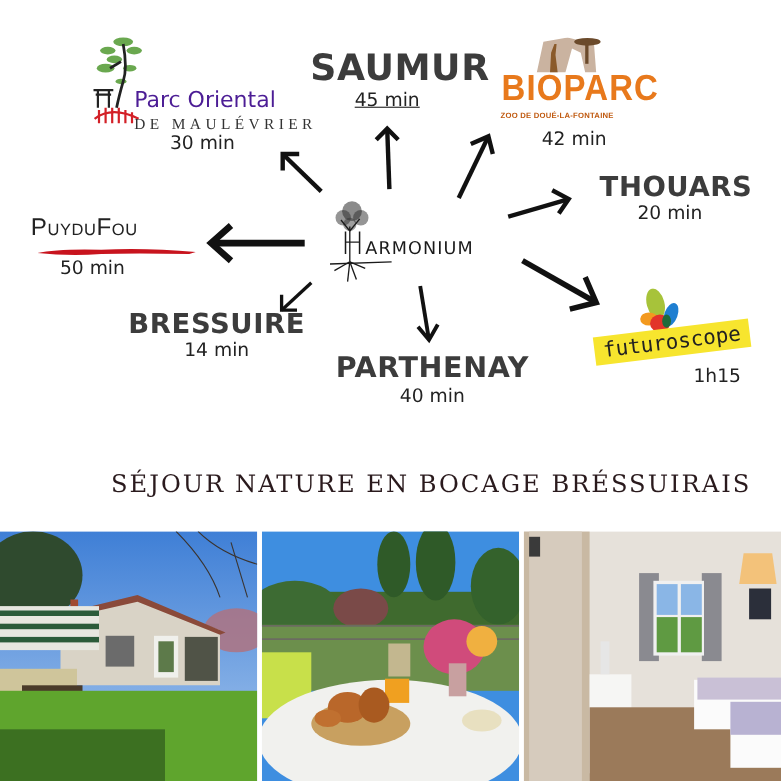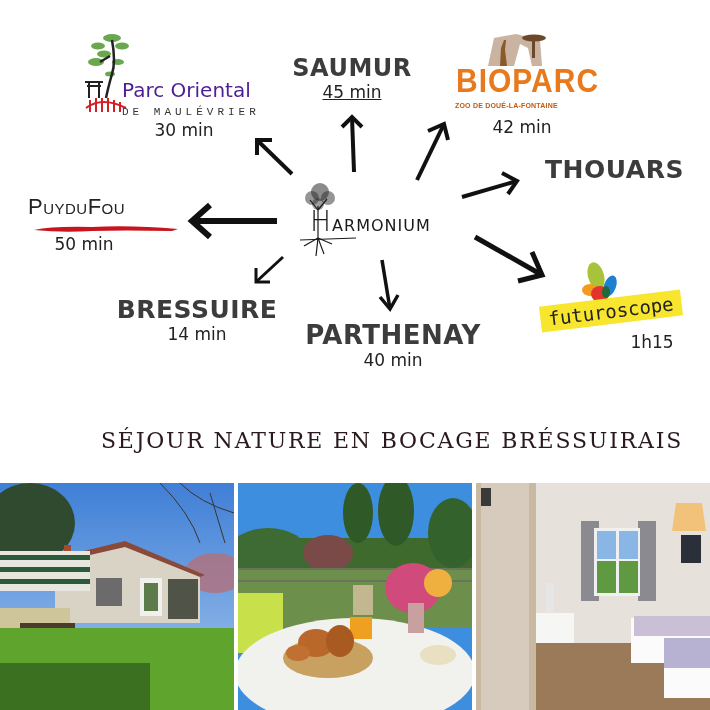--- a/index.html
+++ b/index.html
@@ -5,21 +5,21 @@
     * { margin:0; padding:0; box-sizing:border-box; }
     html, body { width:710px; height:710px; background:#ffffff; overflow:hidden; }
     body { position:relative; font-family:"Liberation Sans", sans-serif; color:#333; }
     .abs { position:absolute; }
     .city { font-family:"DejaVu Sans", sans-serif; font-weight:bold; color:#3c3c3c; letter-spacing:0.5px; text-align:center; }
     .time { font-family:"DejaVu Sans", sans-serif; font-size:17px; color:#222; text-align:center; }
     svg.arrows { position:absolute; left:0; top:0; width:710px; height:420px; pointer-events:none; }
 
     
     .po-title { font-family:"DejaVu Sans", sans-serif; font-size:20px; color:#4c1d95; }
-    .po-sub { font-family:Liberation Mono, monospace; font-size:11px; letter-spacing:4px; color:#333; }
+    .po-sub { font-family:Liberation Serif, serif; font-size:14px; letter-spacing:4px; color:#333; }
 
     
     .bio-title { font-family:"Liberation Sans", sans-serif; font-weight:bold; font-size:30px; color:#e8791c; letter-spacing:1px; transform:scaleY(1.1); }
     .bio-sub { font-family:"Liberation Sans", sans-serif; font-weight:bold; font-size:7px; color:#c05a10; letter-spacing:0.2px; }
 
     
     .pdf-title { font-family:Liberation Sans, sans-serif; font-size:22px; color:#222; letter-spacing:0.5px; font-variant:small-caps; }
 
     
     .harm-title { font-family:"DejaVu Sans", sans-serif; font-size:16px; color:#1a1a1a; letter-spacing:1px; }
@@ -139,38 +139,39 @@
       <line x1="32" y1="68" x2="32" y2="80"></line>
       <line x1="38" y1="70" x2="38" y2="80"></line>
     </g>
   </svg>
   <div class="abs po-title" style="left:44px; top:46px; white-space:nowrap;">Parc Oriental</div>
   <div class="abs po-sub" style="left:44px; top:74px; white-space:nowrap;">DE MAULÉVRIER</div>
   <div class="abs time" style="left:66px; top:88px; width:80px;text-align:center;">30 min</div>
 </div>
 
 <div class="abs" style="left:282px; top:42px; width:140px;">
-  <div class="city" style="font-size:24px;margin-top:12px;">SAUMUR</div>
+  <div class="city" style="font-size:33px;">SAUMUR</div>
   <div class="time" style="margin-top:0px;text-decoration:underline;">45 min</div>
 </div>
 
 <div class="abs" style="left:452px; top:34px; width:124px; height:110px;">
   <svg class="abs" style="left:28px; top:0px;" width="70" height="32" viewBox="0 0 70 32">
     <path d="M8 32 L14 4 L36 0 L60 6 L62 32 L52 32 L48 14 L40 10 L34 32 Z" fill="#b89a80" opacity="0.75"></path>
     <ellipse cx="54" cy="4" rx="12" ry="3.5" fill="#6b4a2b"></ellipse>
     <rect x="52" y="4" width="3" height="20" fill="#6b4a2b"></rect>
     <path d="M20 32 L21 14 L24 6 L26 6 L25 16 L27 32 Z" fill="#8a5a2a"></path>
   </svg>
   <div class="abs bio-title" style="left:4px; top:30px; white-space:nowrap;">BIOPARC</div>
   <div class="abs bio-sub" style="left:3px; top:68px; white-space:nowrap;">ZOO DE DOUÉ-LA-FONTAINE</div>
   <div class="abs time" style="left:30px; top:83px; width:80px;">42 min</div>
 </div>
 
 <div class="abs" style="left:534px; top:155px; width:150px;">
   <div class="city" style="font-size:25px;margin-left:11px;">THOUARS</div>
+  <div class="time">20 min</div>
 </div>
 
 <div class="abs" style="left:24px; top:190px; width:160px; height:70px;">
   <div class="abs pdf-title" style="left:4px; top:4px; white-space:nowrap;">PuyduFou</div>
   <svg class="abs" style="left:8px; top:34px;" width="150" height="10" viewBox="0 0 150 10">
     <path d="M2 6 Q20 2 60 3 Q100 1 146 5 L140 7 Q90 6 60 7 Q30 9 2 6 Z" fill="#c8141e"></path>
   </svg>
   <div class="abs time" style="left:20px; top:44px; width:80px;">50 min</div>
 </div>
 
@@ -181,21 +182,21 @@
     <ellipse cx="20" cy="32" rx="9" ry="8" fill="#e2342a"></ellipse>
     <ellipse cx="30" cy="24" rx="6" ry="11" fill="#1f7fd1" transform="rotate(20 30 24)"></ellipse>
     <ellipse cx="26" cy="30" rx="4" ry="6" fill="#1e6b3b"></ellipse>
   </svg>
   <div class="abs futuro-band" style="left:4px; top:36px;">
     <span class="futuro-text">futuroscope</span>
   </div>
   <div class="abs time" style="left:86px; top:70px; width:60px;">1h15</div>
 </div>
 
-<div class="abs" style="left:112px; top:295px; width:170px;">
+<div class="abs" style="left:112px; top:280px; width:170px;">
   <div class="city" style="font-size:25px;">BRESSUIRE</div>
   <div class="time">14 min</div>
 </div>
 
 <div class="abs" style="left:298px; top:320px; width:190px;">
   <div class="city" style="font-size:26px;">PARTHENAY</div>
   <div class="time">40 min</div>
 </div>
 
 <div class="abs headline" style="left:0; top:428px;">SÉJOUR NATURE EN BOCAGE BRÉSSUIRAIS</div>

